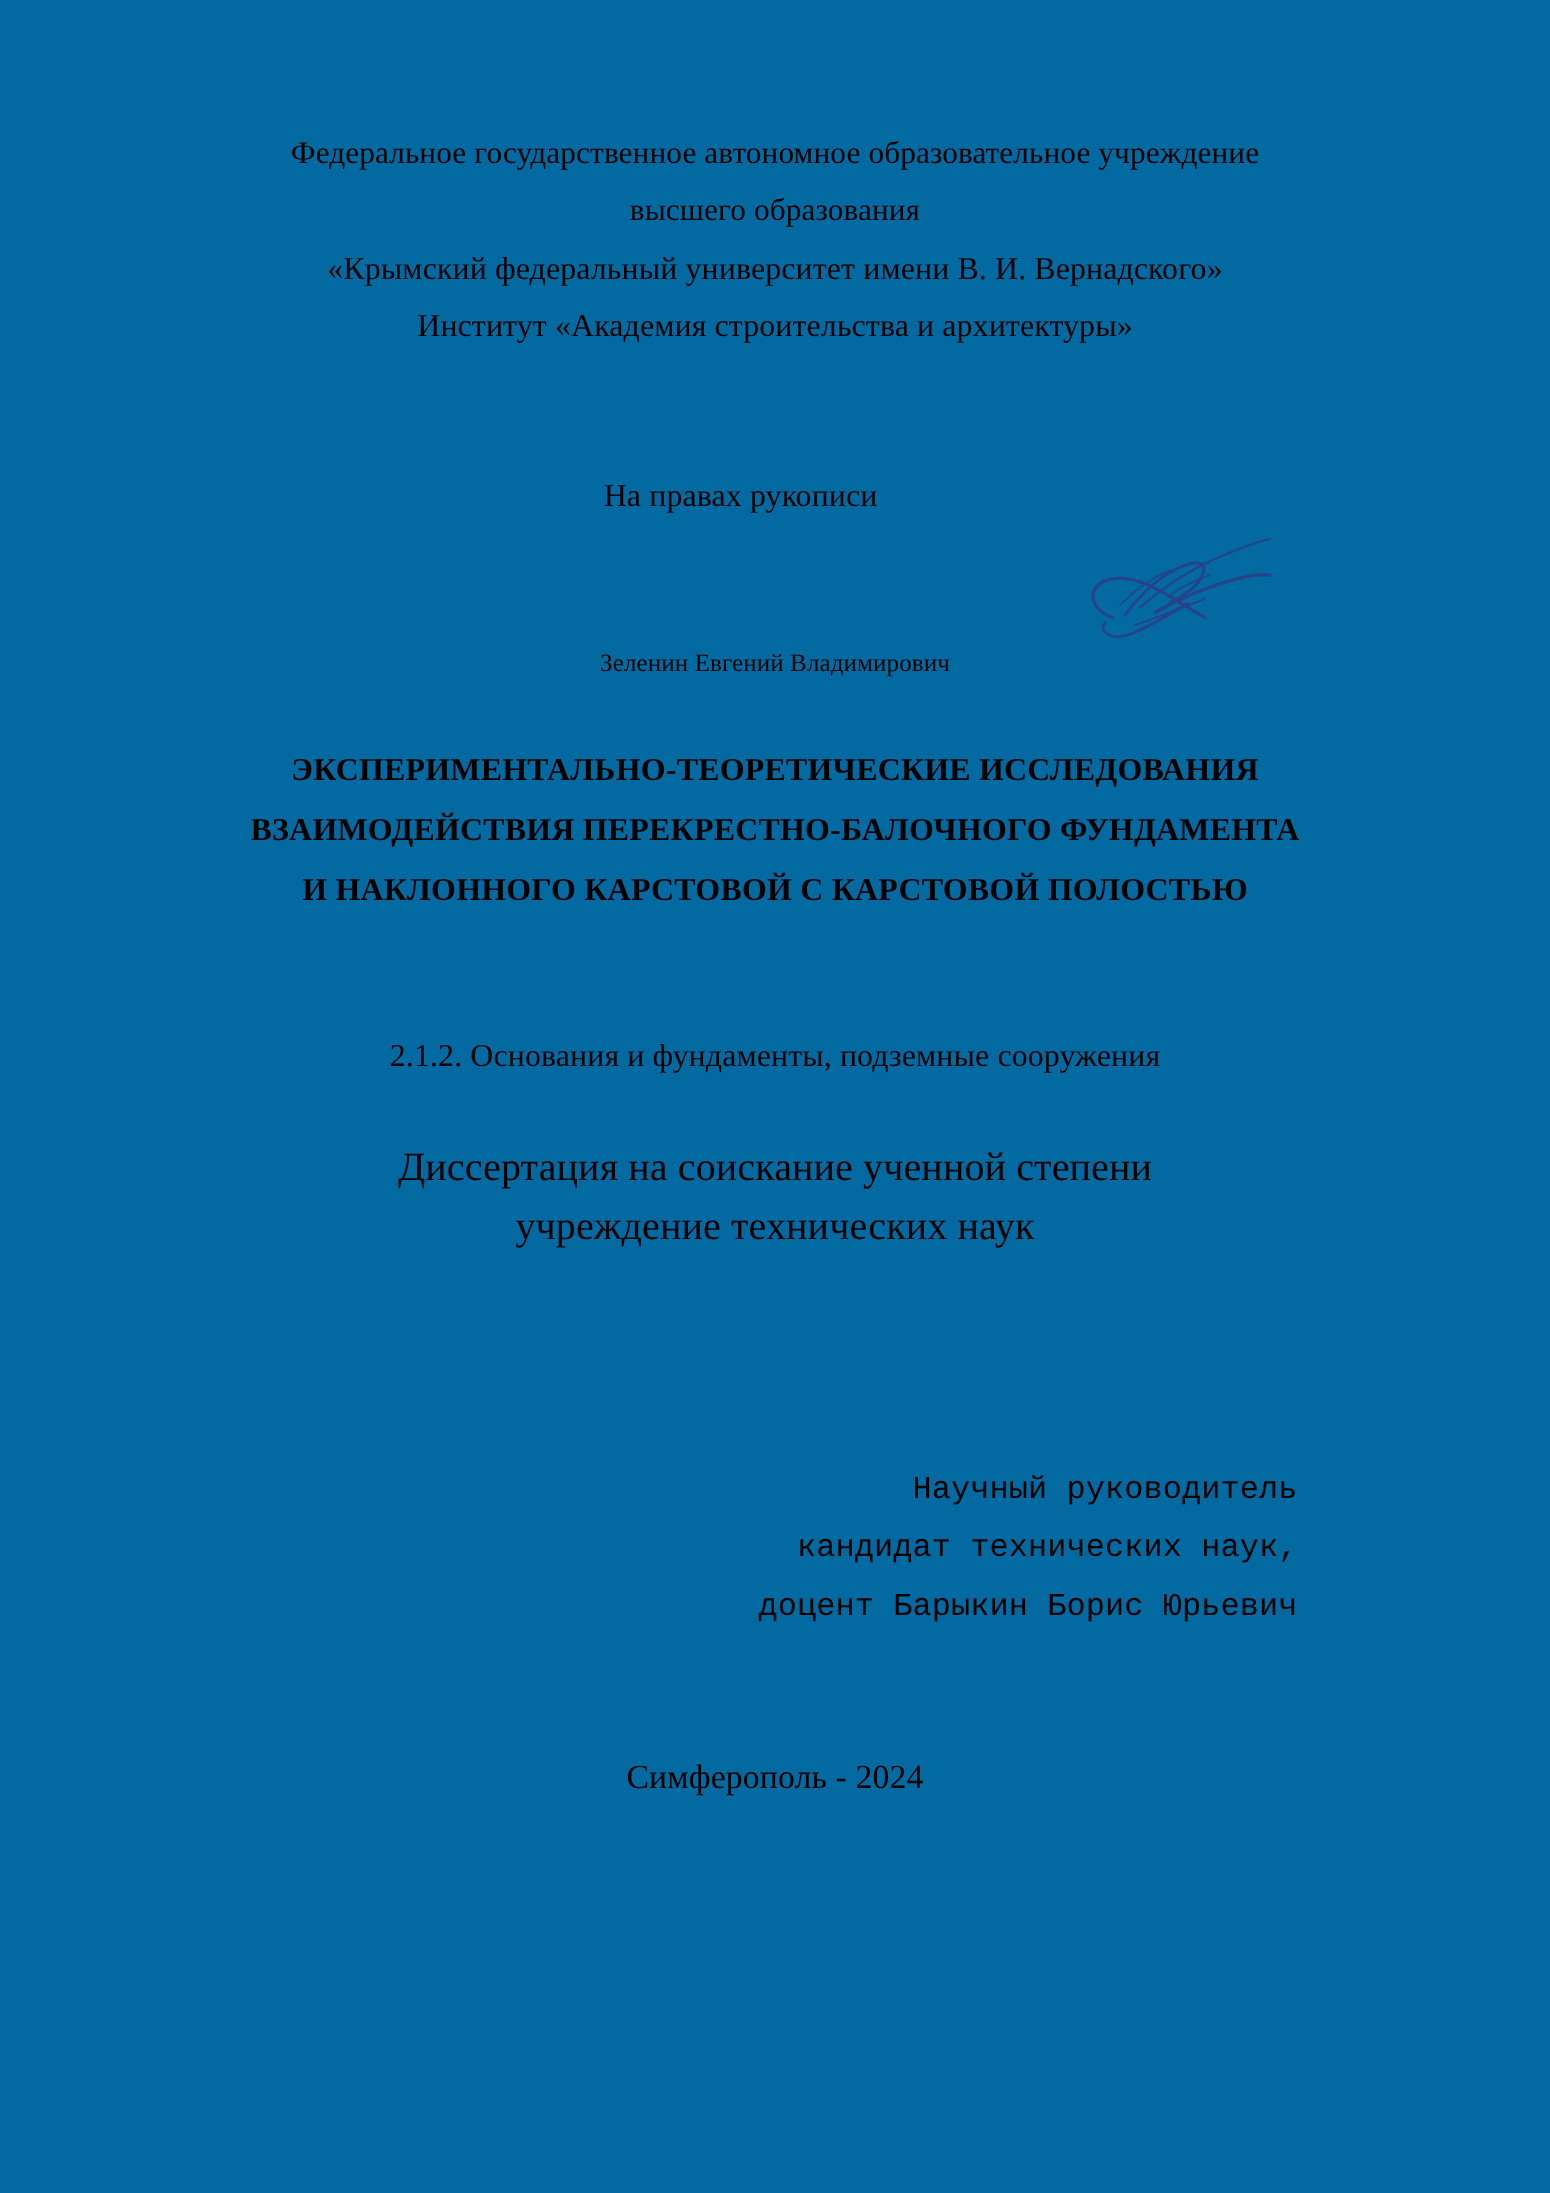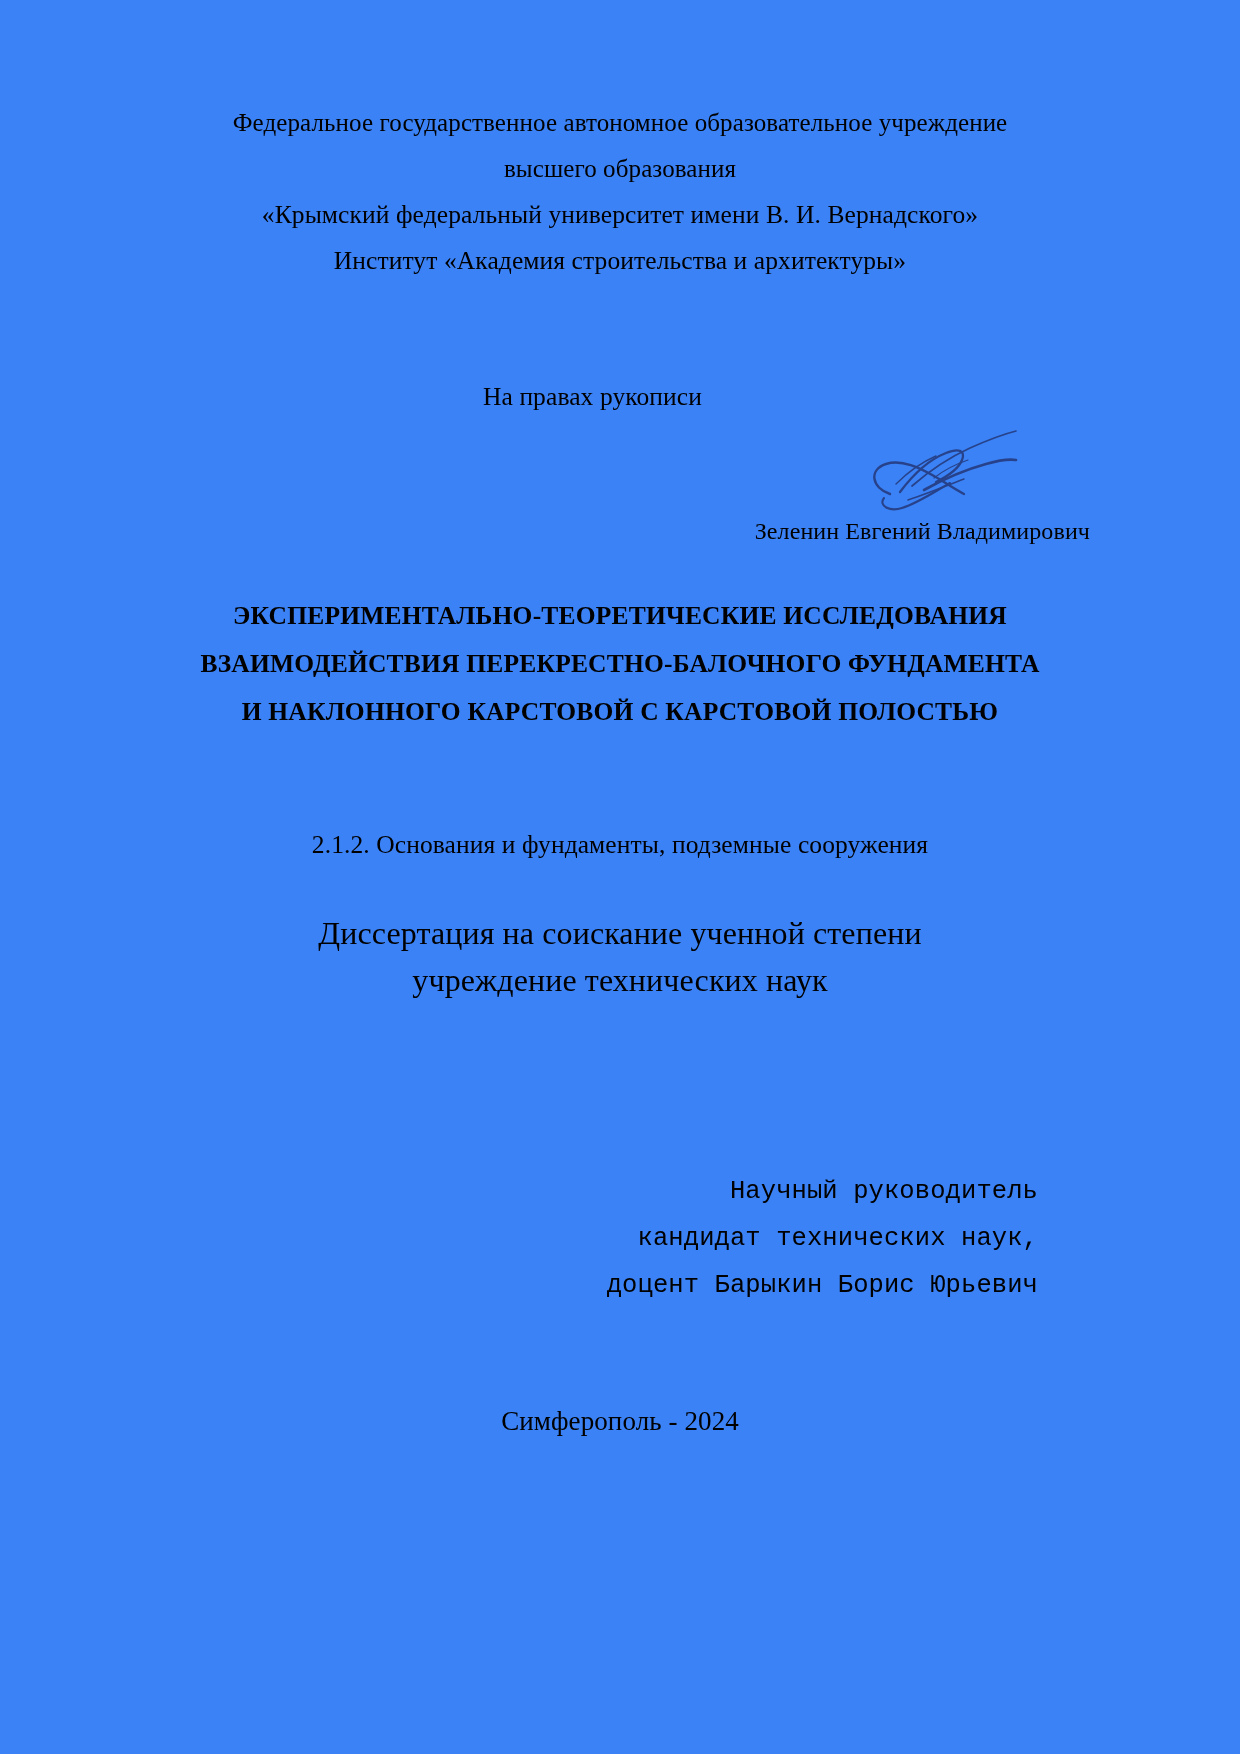--- a/index.html
+++ b/index.html
@@ -6,21 +6,21 @@
   html, body {
     margin: 0;
     padding: 0;
     background: #ffffff;
   }
   .page {
     position: relative;
     width: 1240px;
     height: 1754px;
     margin: 0 auto;
-    background: #3b82f6;
+    background: #0369a1;
     color: #000000;
     font-family: "Liberation Serif", "DejaVu Serif", serif;
     overflow: hidden;
     box-sizing: border-box;
   }
 
   
   .block {
     position: absolute;
     left: 150px;
@@ -66,21 +66,21 @@
   #signature svg {
     display: block;
     width: 230px;
     height: 100px;
   }
 
   
   #author {
     top: 508px;
   }
-  #author .line { font-size: 24px; text-align: right; }
+  #author .line { font-size: 20px; }
 
   
   #title {
     top: 592px;
   }
   #title .line {
     font-weight: bold;
     font-size: 25.5px;
     line-height: 48px;
     letter-spacing: 0.2px;

